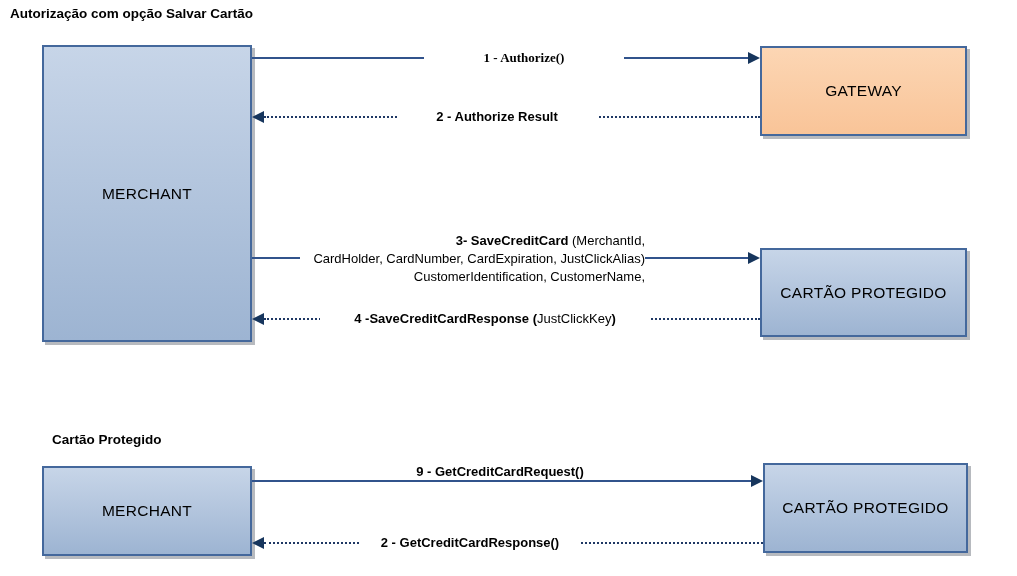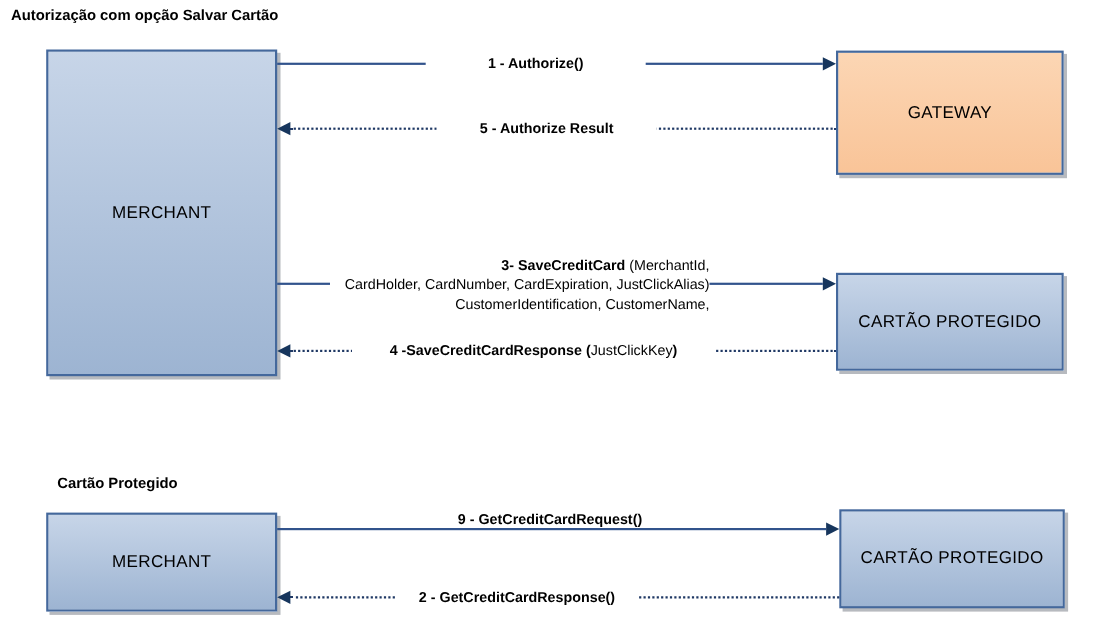--- a/index.html
+++ b/index.html
@@ -80,35 +80,35 @@
 <body>
 
 <div class="canvas">
 
   <div class="section-title" style="left:10px; top:6px;">Autorização com opção Salvar Cartão</div>
 
   <div class="actor-box actor-blue" style="left:42px; top:45px; width:210px; height:297px;">
     <span>MERCHANT</span>
   </div>
 
-  <div class="actor-box actor-orange" style="left:760px; top:46px; width:207px; height:113px;text-align:right;">
+  <div class="actor-box actor-orange" style="left:760px; top:46px; width:207px; height:90px;text-align:right;">
     <span>GATEWAY</span>
   </div>
 
   <div class="actor-box actor-blue" style="left:760px; top:248px; width:207px; height:89px;">
     <span>CARTÃO PROTEGIDO</span>
   </div>
 
   <div class="msg-line" style="left:252px; top:57px; width:496px;"></div>
   <div class="arrowhead right" style="left:748px; top:52px;"></div>
-  <div class="msg-label" style="left:387px; top:50px; width:200px;">1 - Authorize()</div>
+  <div class="msg-label" style="left:424px; top:50px; width:200px;font-family:Liberation Serif, serif;">1 - Authorize()</div>
 
   <div class="arrowhead left" style="left:252px; top:111px;"></div>
   <div class="msg-line dashed" style="left:264px; top:116px; width:496px;"></div>
-  <div class="msg-label" style="left:397px; top:109px; width:200px;">5 - Authorize Result</div>
+  <div class="msg-label" style="left:397px; top:109px; width:200px;">2 - Authorize Result</div>
 
   <div class="msg-line" style="left:252px; top:257px; width:496px;"></div>
   <div class="arrowhead right" style="left:748px; top:252px;"></div>
   <div class="msg-label block" style="left:300px; top:232px; width:345px;text-align:right;">
     <div><span>3- SaveCreditCard</span><span class="reg"> (MerchantId,</span></div>
     <div class="reg">CardHolder, CardNumber, CardExpiration, JustClickAlias)</div>
     <div class="reg">CustomerIdentification, CustomerName,</div>
   </div>
 
   <div class="arrowhead left" style="left:252px; top:313px;"></div>

